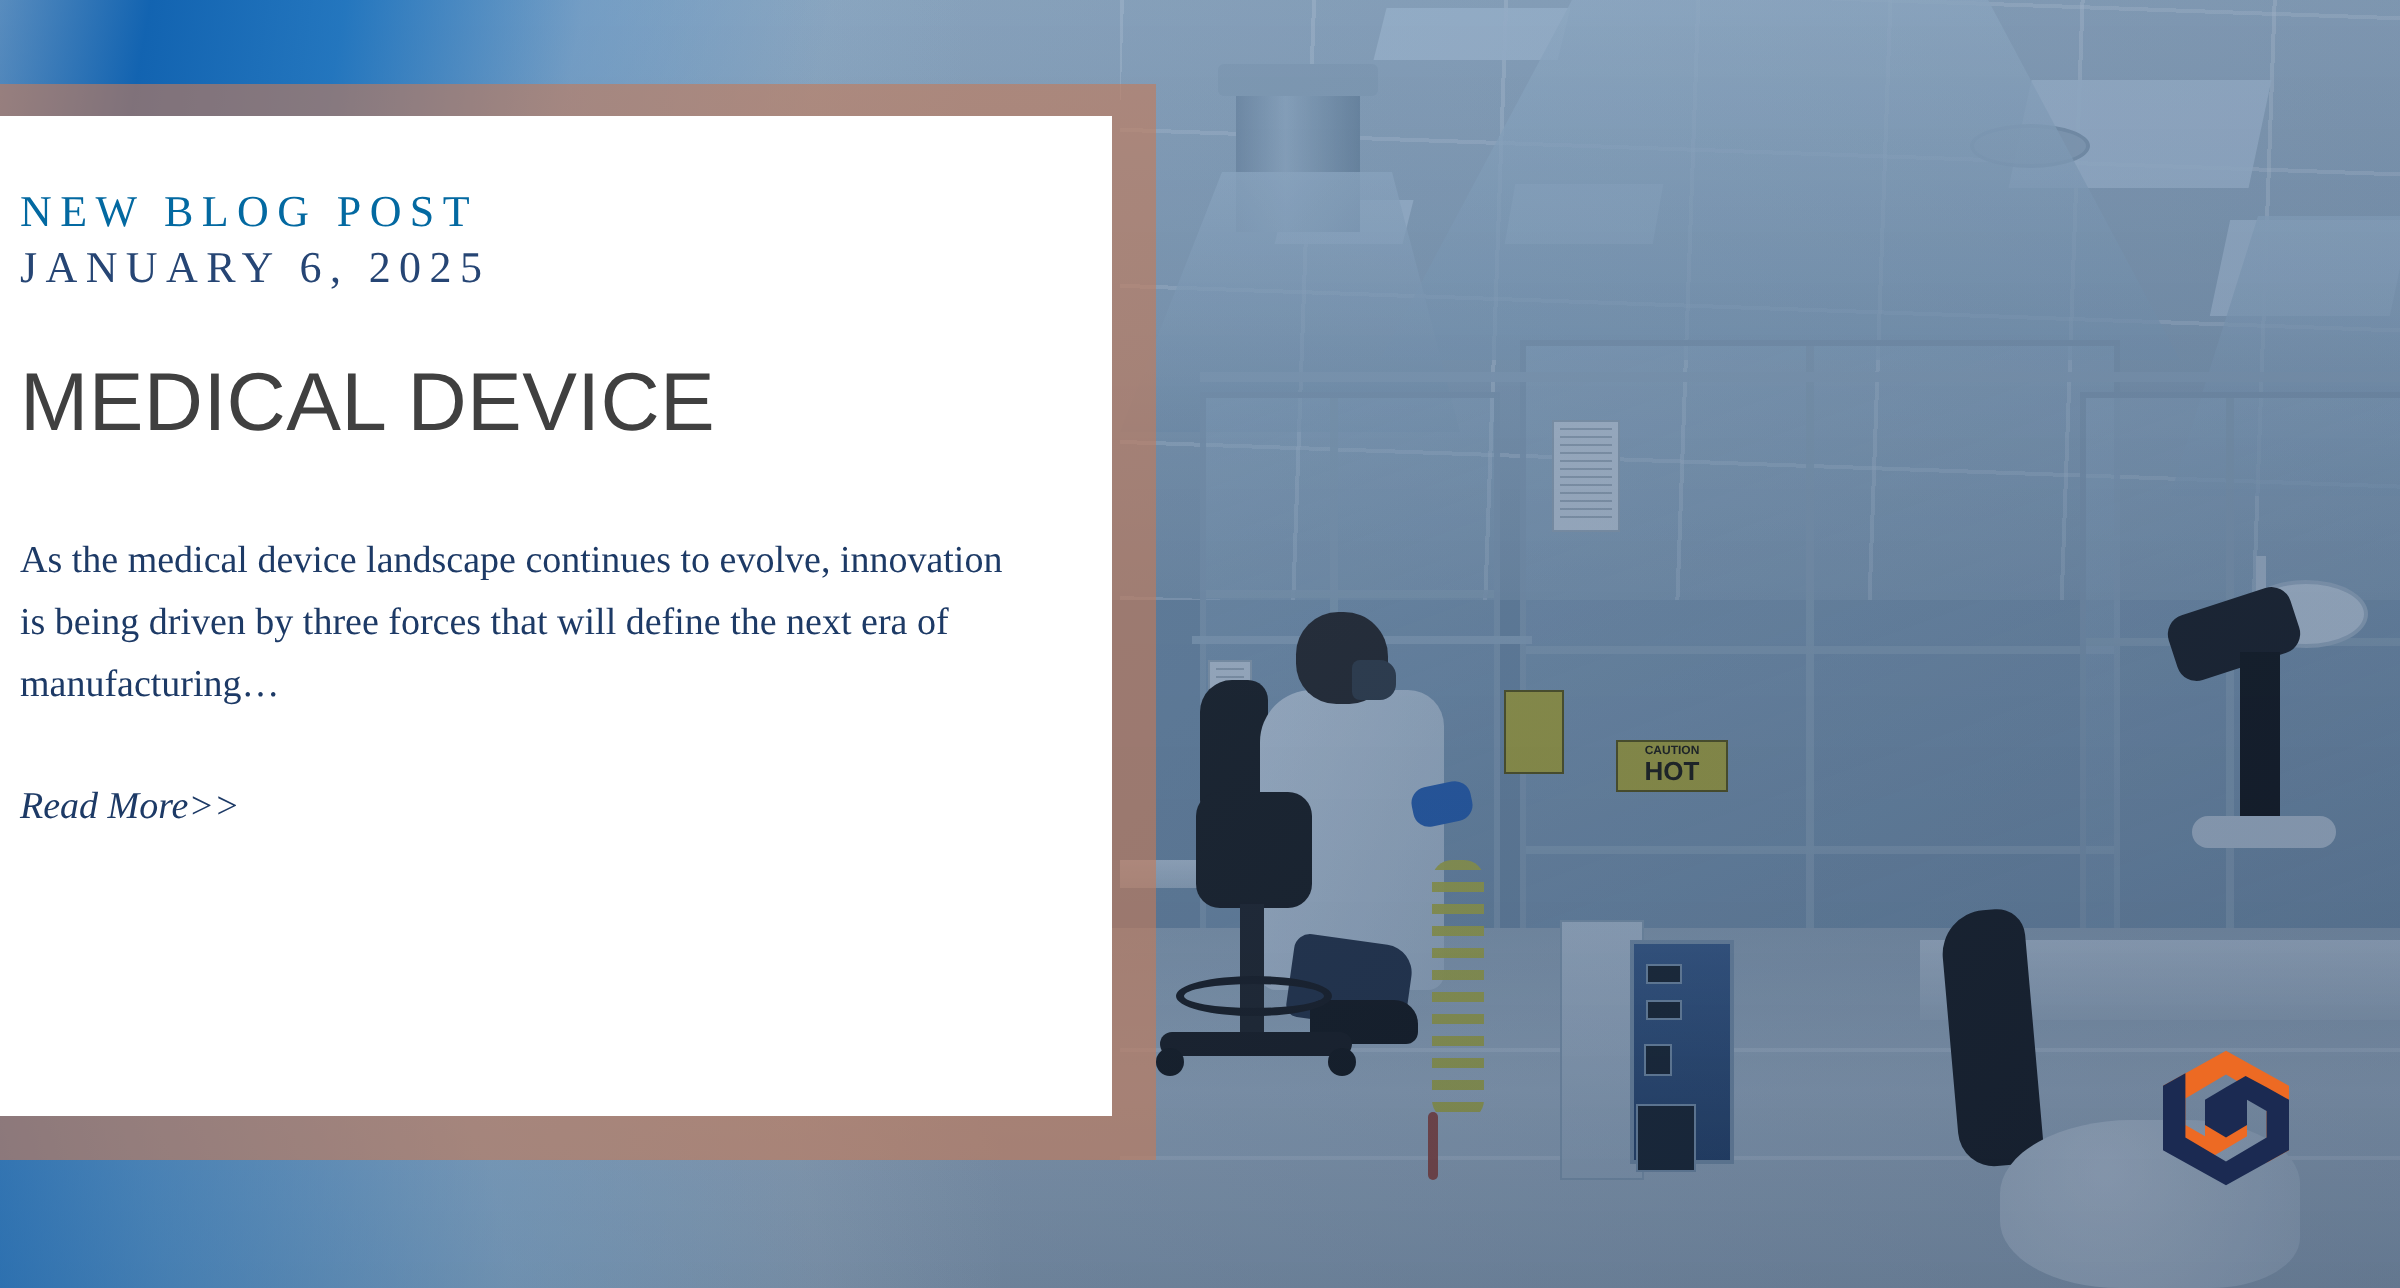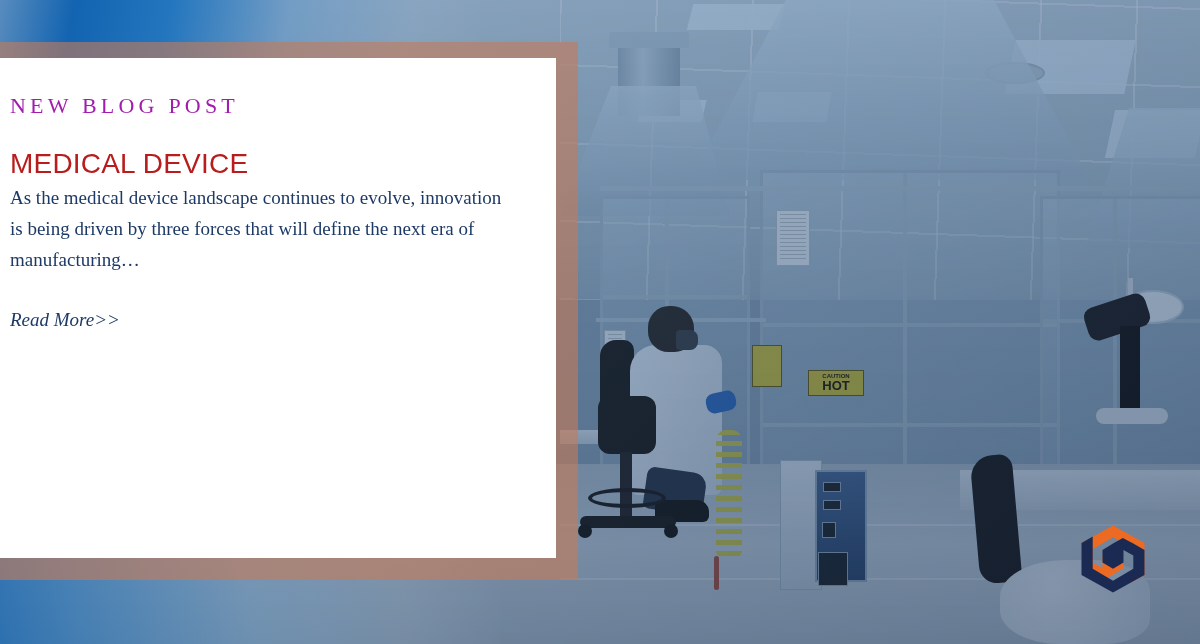--- a/index.html
+++ b/index.html
@@ -238,42 +238,43 @@
   
   .card {
     position:absolute; left:-26px; top:58px; width:582px; height:500px;
     background:#ffffff;
     padding:34px 40px 0 36px;
   }
   .card-inner { padding-left:0; }
 
   .eyebrow {
     font-family:"Liberation Serif", serif;
-    font-size:22px; letter-spacing:4.2px; color:#a21caf; line-height:1.28;
+    font-size:22px; letter-spacing:4.2px; color:#0369a1; line-height:1.28;
     white-space:nowrap;
   }
   .eyebrow-date {
     font-family:"Liberation Serif", serif;
     font-size:22px; letter-spacing:4.2px; color:#1b3c6d; line-height:1.28;
     white-space:nowrap; opacity:.95;
   }
 
   .headline { margin-top:26px; }
   .h-bold {
     font-family:"Liberation Sans", sans-serif;
     font-weight:bold; font-size:42px; letter-spacing:.3px;
     color:#10244e; line-height:1.12; white-space:nowrap;
   }
   .h-light {
     font-family:"Liberation Sans", sans-serif;
-    font-weight:normal; font-size:28px; letter-spacing:.2px;
-    color:#b91c1c; line-height:1.32; white-space:nowrap;
+    font-weight:normal; font-size:41px; letter-spacing:.2px;
+    color:#404040; line-height:1.32; white-space:nowrap;
   }
 
   .excerpt {
+    margin-top:38px;
     font-family:"Liberation Serif", serif;
     font-size:19px; line-height:1.62; color:#1d3a66; max-width:520px;
   }
   .readmore {
     margin-top:34px; display:inline-block;
     font-family:"Liberation Serif", serif;
     font-style:italic; font-size:19px; color:#1d3a66; text-decoration:none;
   }
 
   
@@ -365,20 +366,21 @@
   <div class="grade2"></div>
   <div class="swoosh-tl"></div>
   <div class="swoosh-bl"></div>
 </div>
 
 <div class="frame"></div>
 
 <div class="card">
   <div class="card-inner">
     <div class="eyebrow">NEW BLOG POST</div>
+    <div class="eyebrow-date">JANUARY 6, 2025</div>
 
     <div class="headline">
       <div class="h-light">MEDICAL DEVICE</div>
     </div>
 
     <p class="excerpt">As the medical device landscape continues to evolve, innovation is being driven by three forces that will define the next era of manufacturing…</p>
 
     <a href="#" class="readmore">Read More&gt;&gt;</a>
   </div>
 </div>

